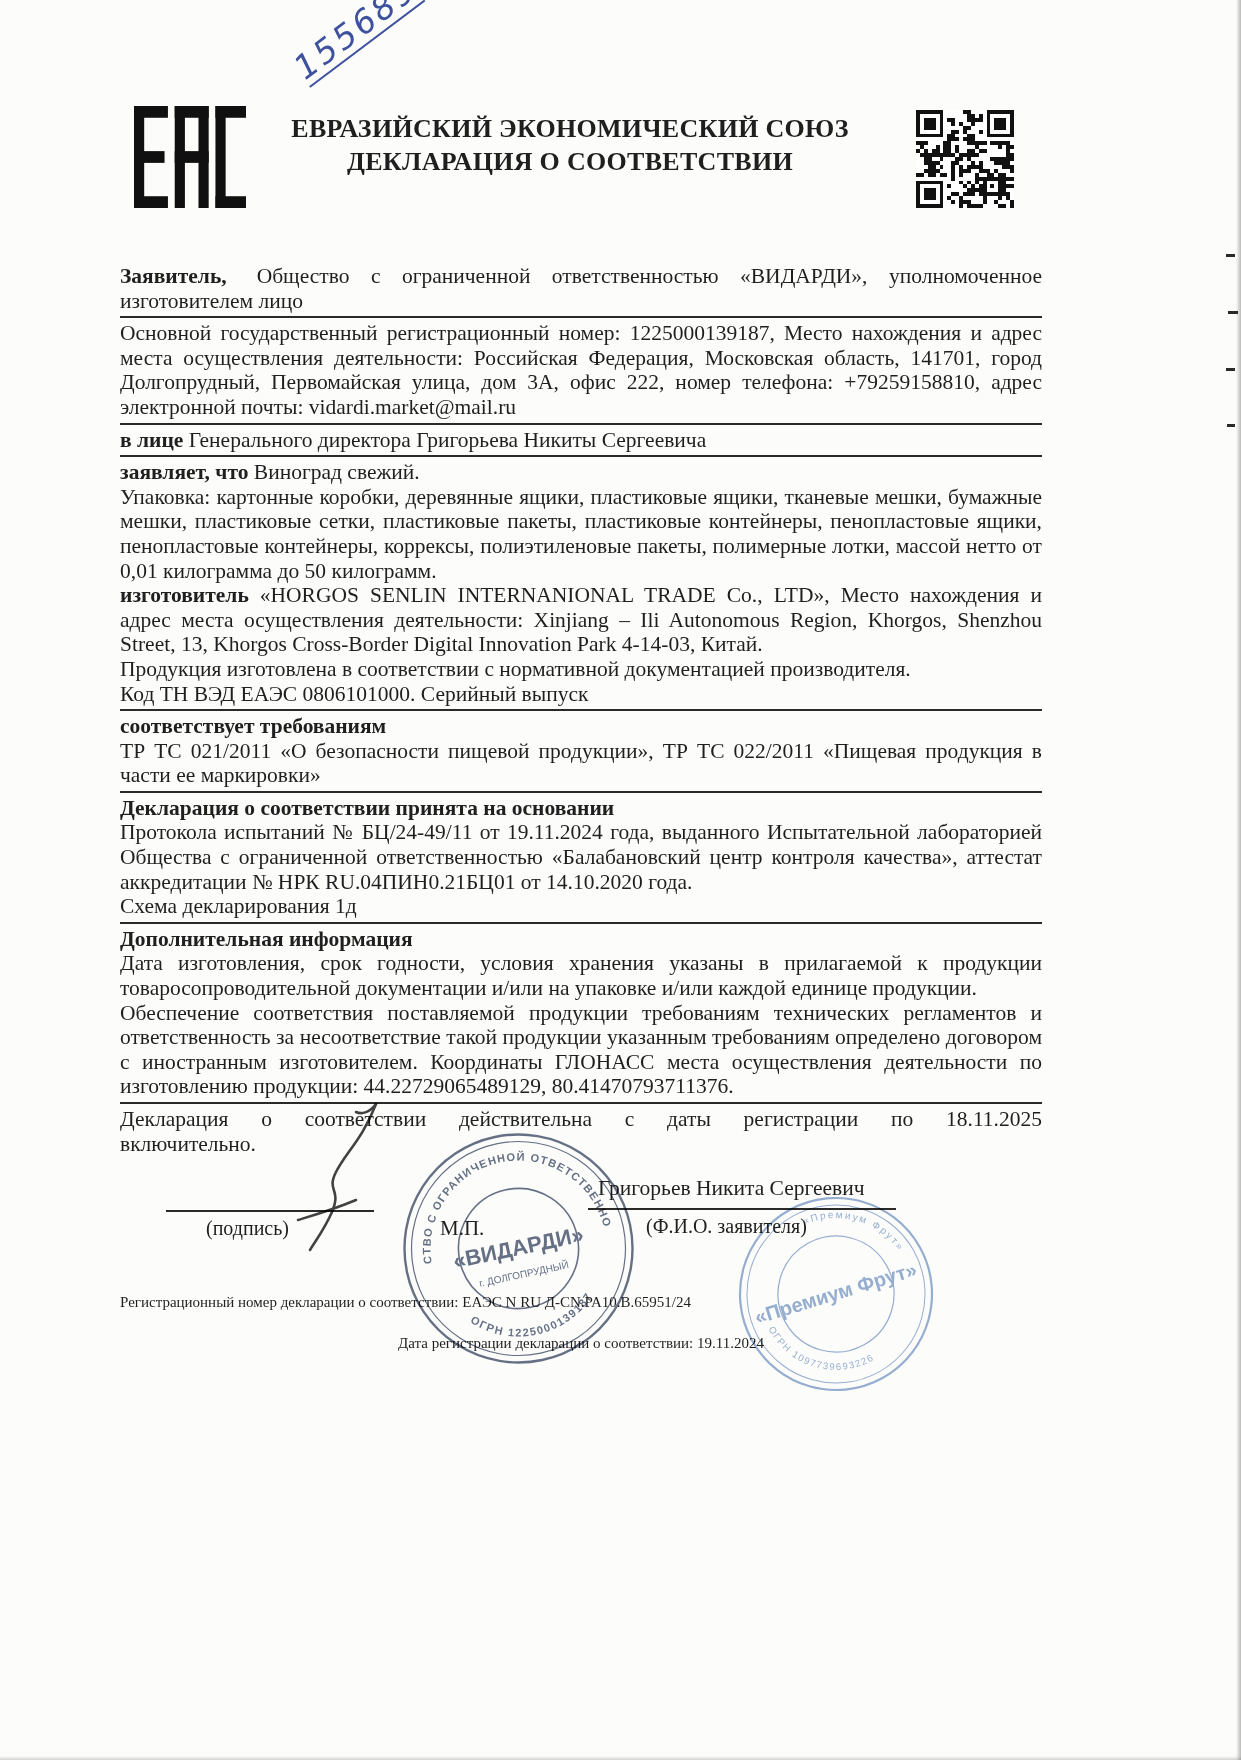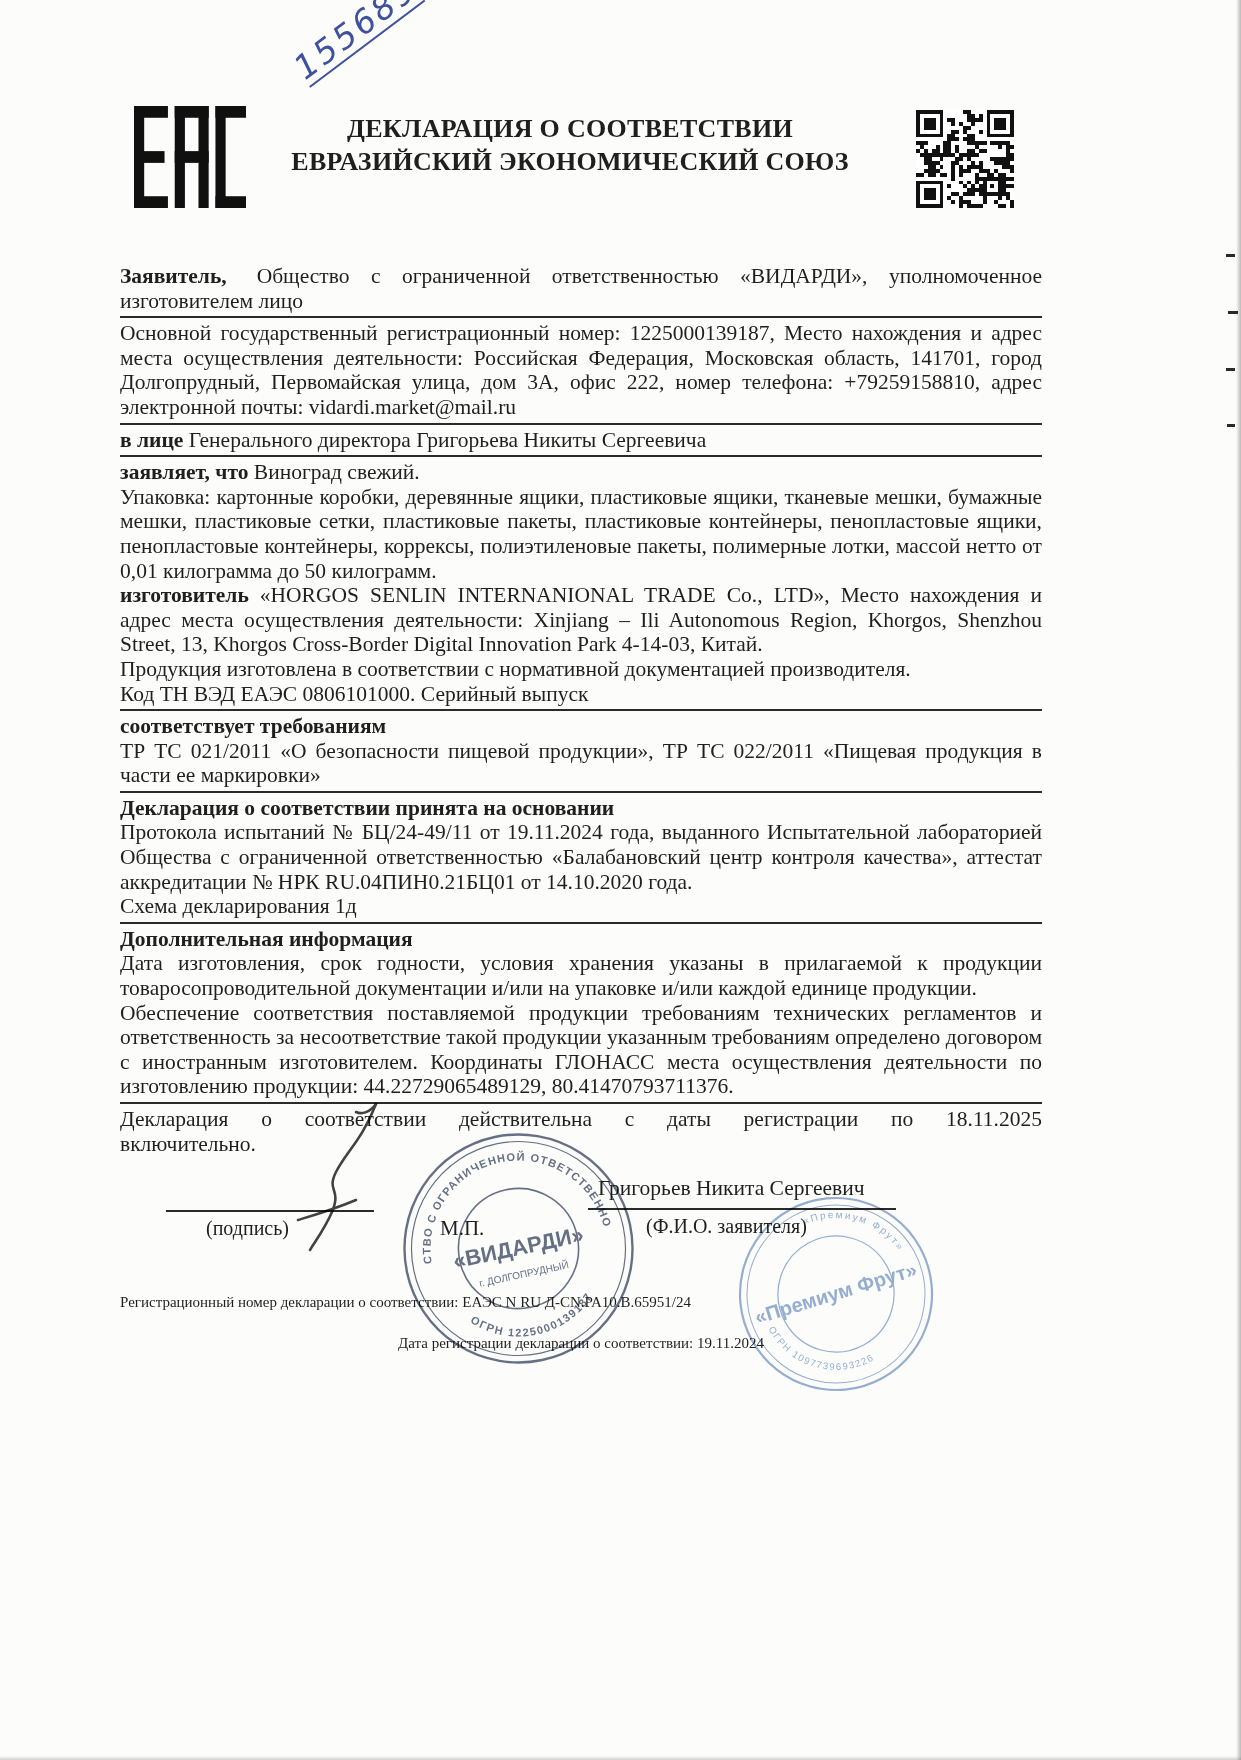--- a/index.html
+++ b/index.html
@@ -77,22 +77,22 @@
         <rect x="48" y="0" width="40" height="12"></rect>
           <rect x="48" y="46" width="40" height="12"></rect>
         <rect x="96" y="0" width="12" height="104"></rect>
           <rect x="96" y="0" width="36" height="12"></rect>
         <rect x="96" y="92" width="36" height="12"></rect>
       </g>
     </svg>
   </div>
 
   <div class="titles">
+    <div>ЕВРАЗИЙСКИЙ ЭКОНОМИЧЕСКИЙ СОЮЗ</div>
     <div>ДЕКЛАРАЦИЯ О СООТВЕТСТВИИ</div>
-    <div>ЕВРАЗИЙСКИЙ ЭКОНОМИЧЕСКИЙ СОЮЗ</div>
   </div>
 
   <div class="qr" aria-label="QR-код">
     <svg viewBox="0 0 25 25" width="98" height="98" shape-rendering="crispEdges">
       <rect x="0" y="0" width="25" height="25" fill="#ffffff"></rect>
       <g id="qr-modules">
           <rect x="0" y="0" width="7" height="7" fill="#111"></rect>
           <rect x="1" y="1" width="5" height="5" fill="#fff"></rect>
           <rect x="2" y="2" width="3" height="3" fill="#111"></rect>
           <rect x="18" y="0" width="7" height="7" fill="#111"></rect>

